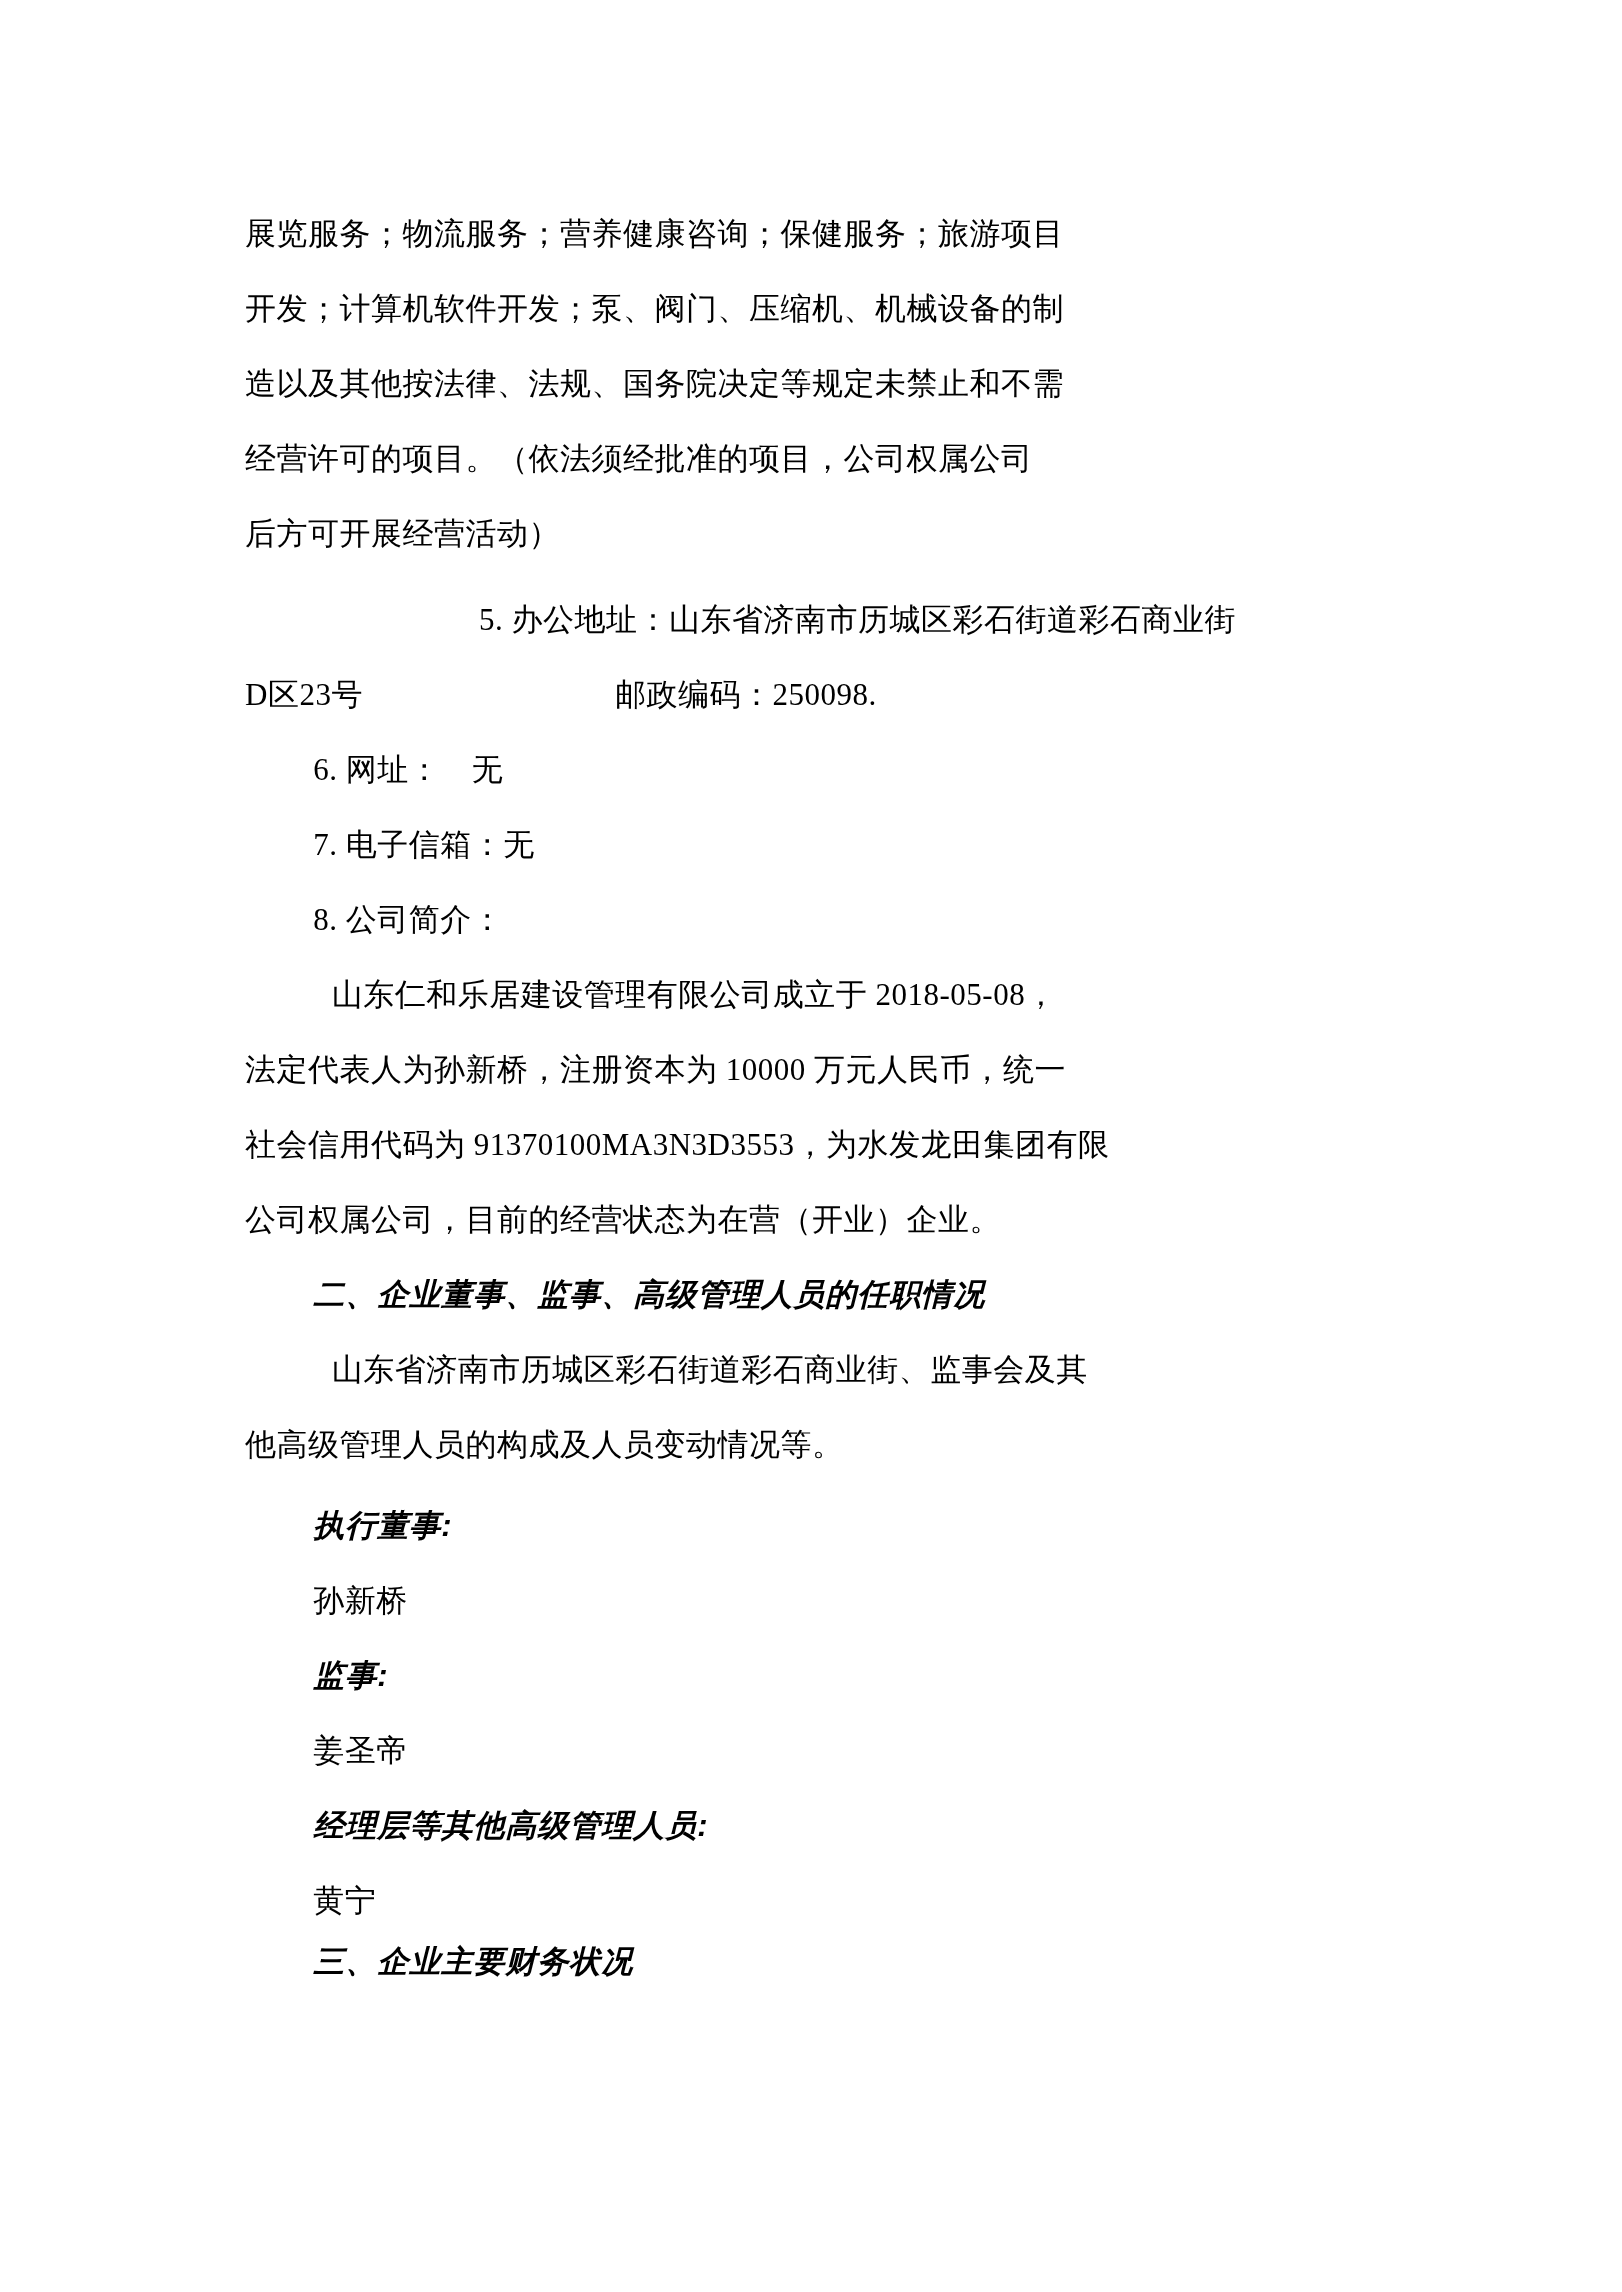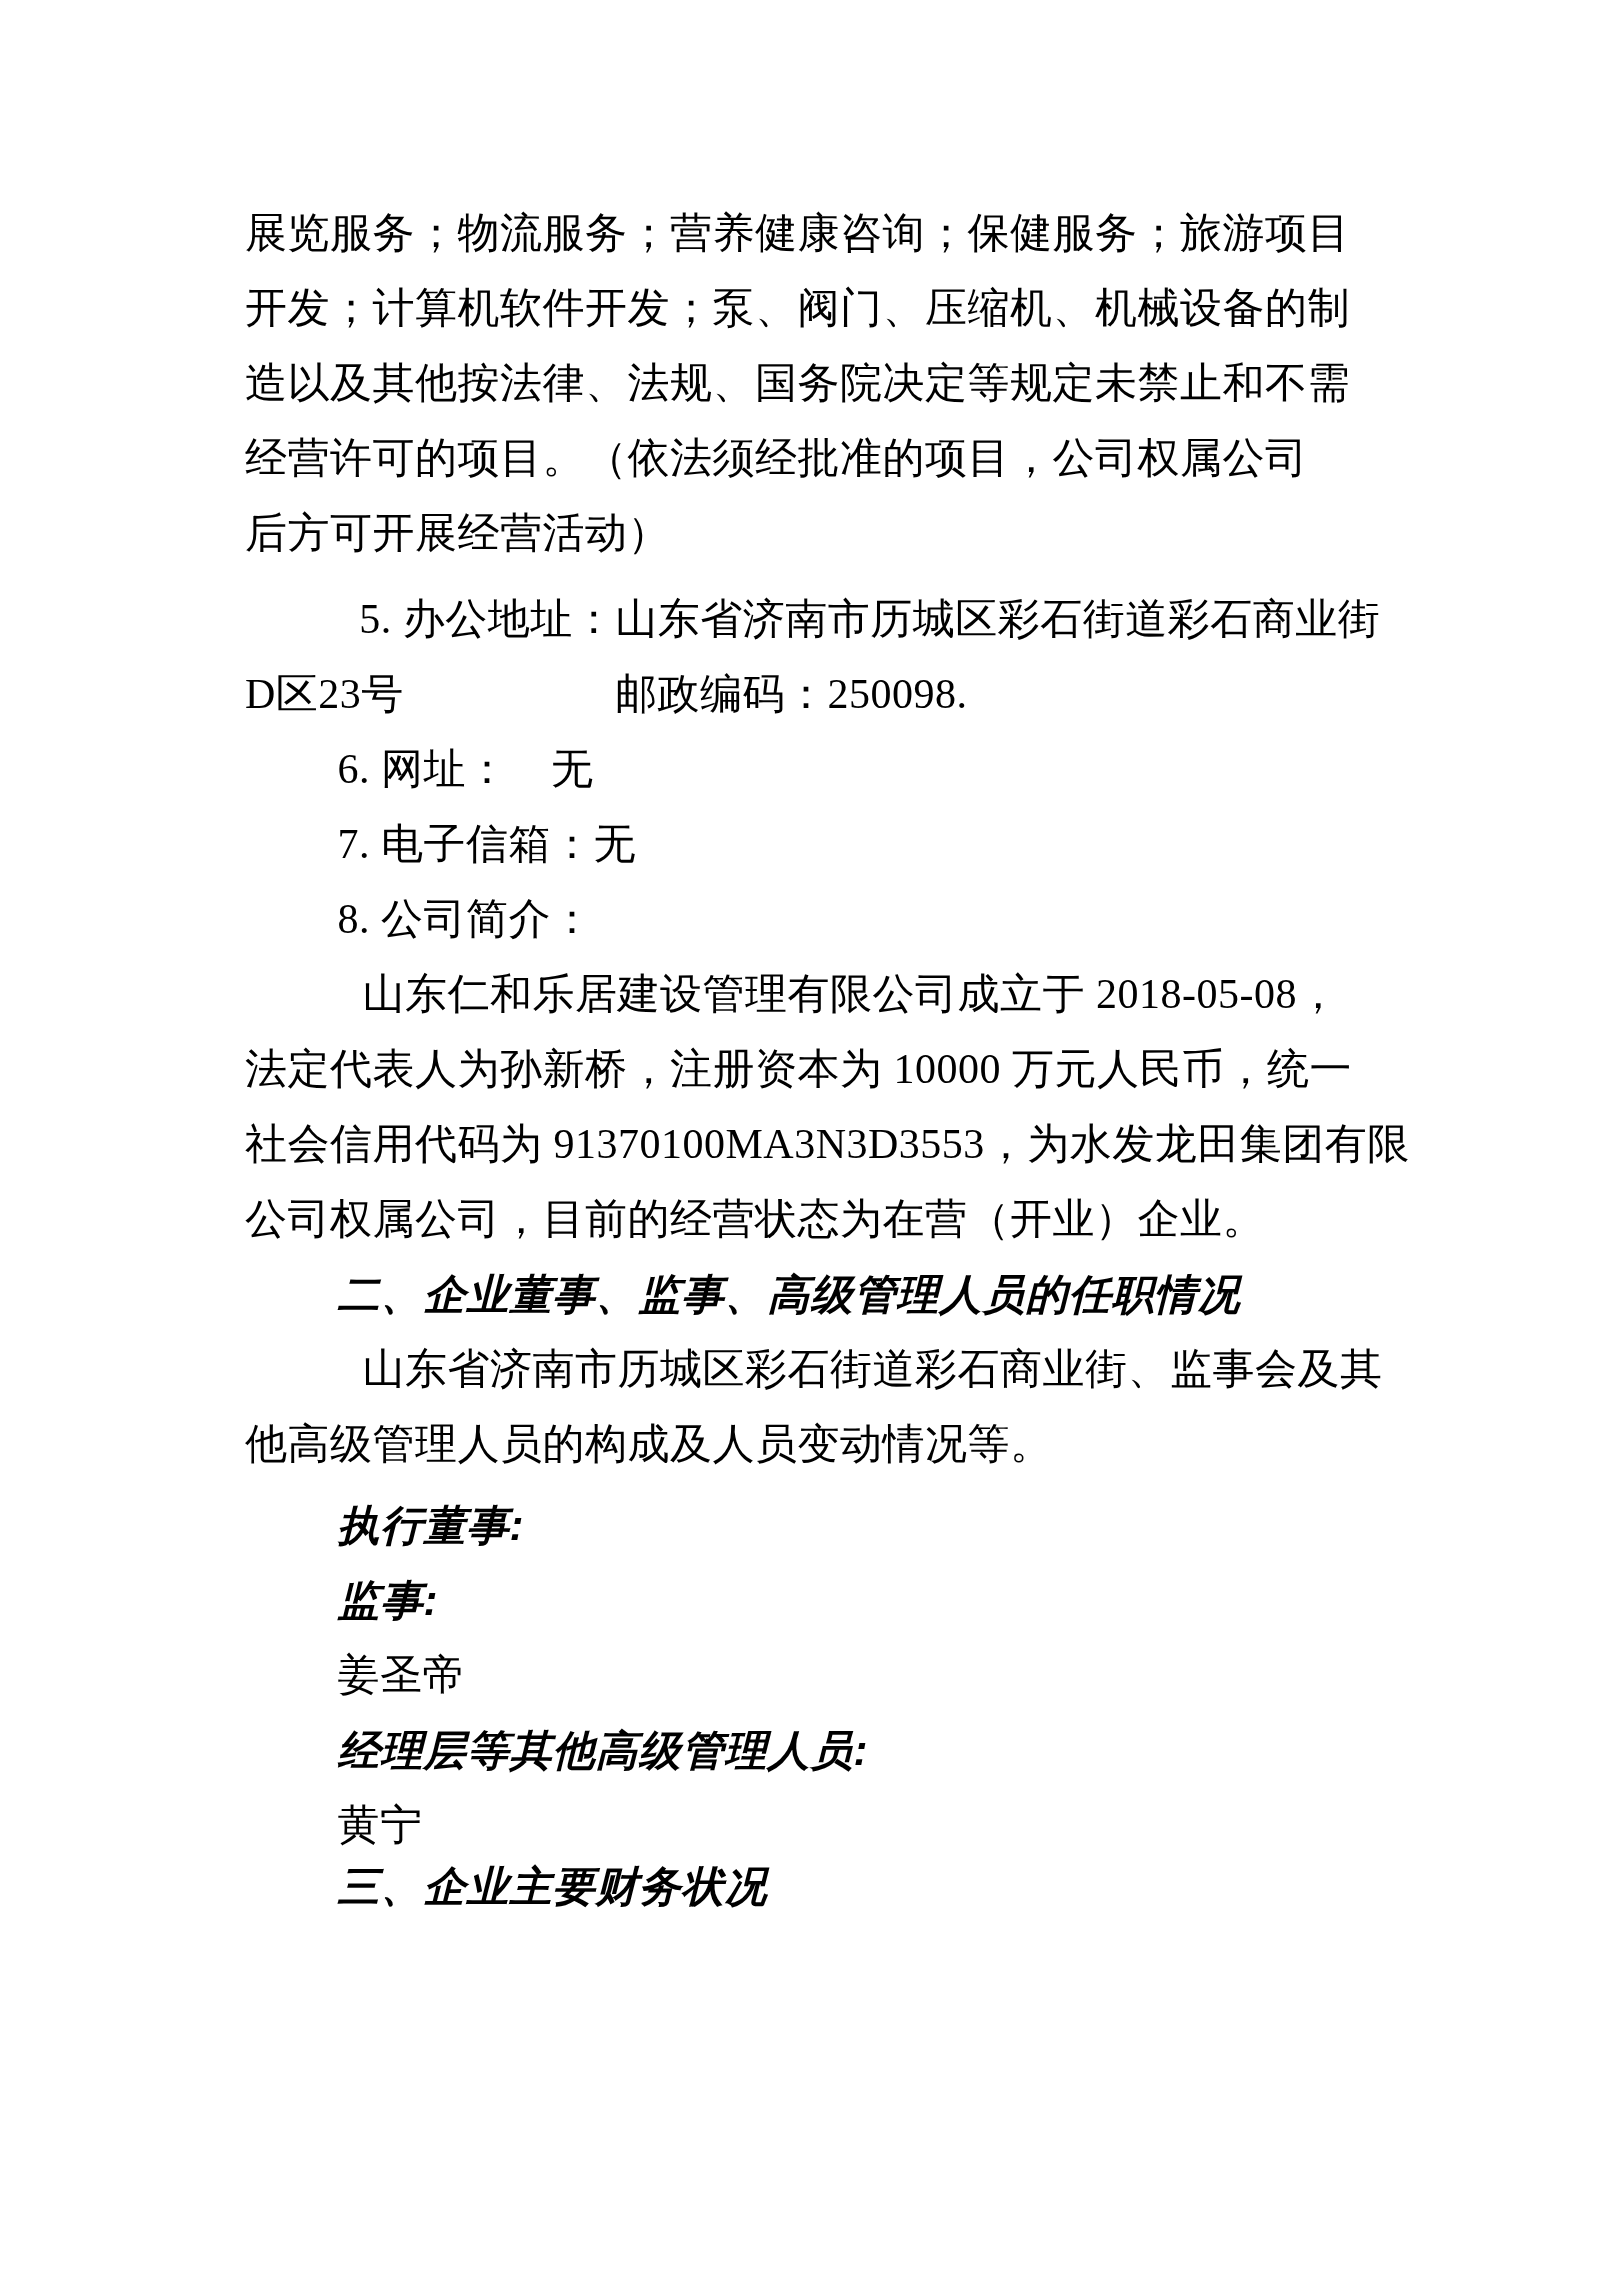--- a/index.html
+++ b/index.html
@@ -12,21 +12,21 @@
     font-family: "Liberation Serif", "DejaVu Serif", serif;
     overflow: hidden;
   }
   .content {
     position: absolute;
     left: 245px;
     top: 196px;
     width: 1157px;
   }
   .line {
-    font-size: 42px;
+    font-size: 31px;
     line-height: 75px;
     letter-spacing: 0.5px;
     white-space: nowrap;
   }
   .l-indent { text-indent: 2.2em; }
   .l-para   { text-indent: 2.8em; }
   .l-bold {
     font-family: "Liberation Sans", "DejaVu Sans", sans-serif;
     font-weight: 700;
     letter-spacing: 1px;
@@ -65,20 +65,21 @@
     <div class="line">法定代表人为孙新桥，注册资本为 10000 万元人民币，统一</div>
     <div class="line">社会信用代码为 91370100MA3N3D3553，为水发龙田集团有限</div>
     <div class="line">公司权属公司，目前的经营状态为在营（开业）企业。</div>
 
     <div class="line l-indent l-bold">二、企业董事、监事、高级管理人员的任职情况</div>
 
     <div class="line l-para">山东省济南市历城区彩石街道彩石商业街、监事会及其</div>
     <div class="line">他高级管理人员的构成及人员变动情况等。</div>
 
     <div class="line l-indent l-bold gap-before-sm">执行董事:</div>
+    <div class="line l-indent">孙新桥</div>
 
     <div class="line l-indent l-bold">监事:</div>
     <div class="line l-indent">姜圣帝</div>
 
     <div class="line l-indent l-bold">经理层等其他高级管理人员:</div>
     <div class="line l-indent">黄宁</div>
 
     <div class="line l-indent l-bold gap-neg">三、企业主要财务状况</div>
 
   </div>

